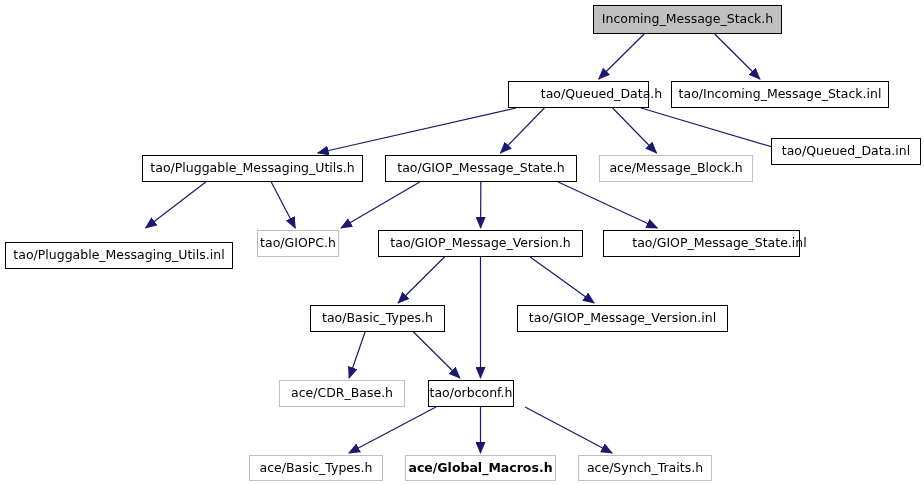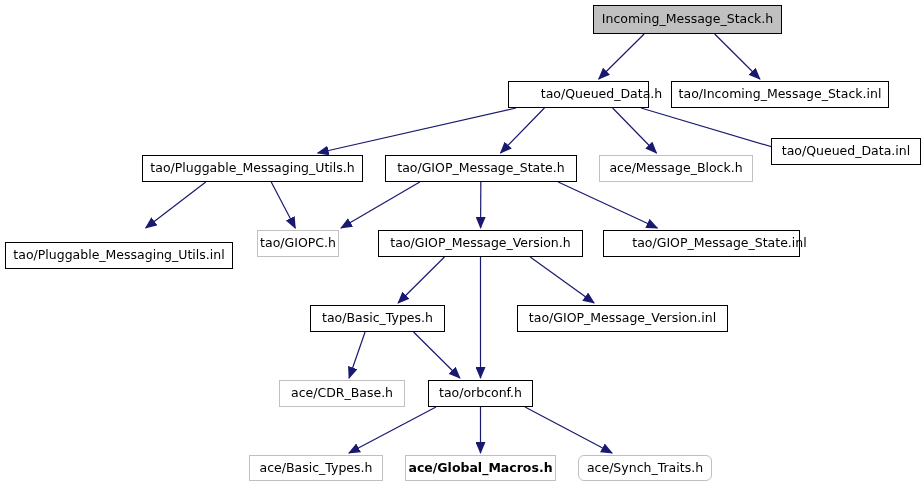--- a/index.html
+++ b/index.html
@@ -100,25 +100,25 @@
     </div>
     <div class="node link" style="left: 310px; top: 305px; width: 135px; height: 27px;">
       <span>tao/Basic_Types.h</span>
     </div>
     <div class="node link" style="left: 517px; top: 305px; width: 211px; height: 27px;">
       <span>tao/GIOP_Message_Version.inl</span>
     </div>
     <div class="node plain" style="left: 279px; top: 380px; width: 126px; height: 27px;">
       <span>ace/CDR_Base.h</span>
     </div>
-    <div class="node link" style="left: 428px; top: 380px; width: 105px; height: 27px;">
+    <div class="node link" style="left: 428px; top: 380px; width: 86px; height: 27px;">
       <span>tao/orbconf.h</span>
     </div>
     <div class="node plain" style="left: 249px; top: 455px; width: 134px; height: 26px;">
       <span>ace/Basic_Types.h</span>
     </div>
     <div class="node plain" style="left: 405px; top: 455px; width: 151px; height: 26px; font-weight: bold;">
       <span>ace/Global_Macros.h</span>
     </div>
-    <div class="node plain" style="left: 578px; top: 455px; width: 134px; height: 26px; border-radius: 6px;">
+    <div class="node plain" style="left: 578px; top: 455px; width: 134px; height: 26px;">
       <span>ace/Synch_Traits.h</span>
     </div>
   </div>
 
 </body></html>

